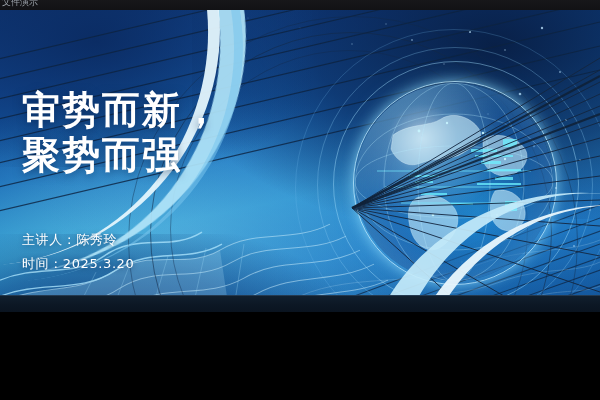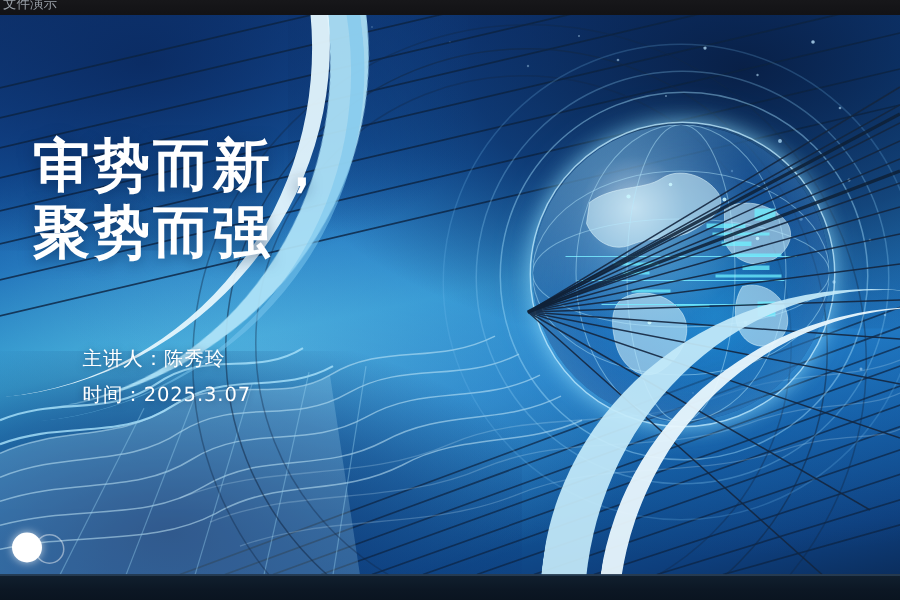--- a/index.html
+++ b/index.html
@@ -1,21 +1,21 @@
 <!DOCTYPE html>
 <html><head>
 <meta charset="utf-8">
 <style>
   html,body{margin:0;padding:0;}
   body{
     width:600px;height:400px;overflow:hidden;
     background:#000;
     font-family:"Liberation Sans","DejaVu Sans",sans-serif;
   }
-  #app{position:relative;width:600px;height:400px;overflow:hidden;background:#737373;}
+  #app{position:relative;width:600px;height:312px;overflow:hidden;background:#737373;}
 
   
   .topbar{
     position:absolute;left:0;top:0;width:600px;height:10px;
     background:linear-gradient(180deg,#17171a 0%,#121215 100%);
     z-index:60;overflow:hidden;
   }
   .topbar-title{
     position:absolute;left:2px;top:-4px;
     font-size:9px;color:#9aa0a8;white-space:nowrap;
@@ -159,21 +159,20 @@
     white-space:pre;
     font-family:"DejaVu Sans","Liberation Sans",sans-serif;
   }
   .meta{
     position:absolute;left:22px;top:218px;
     color:#ffffff;
     font-size:13px;line-height:24px;
     letter-spacing:.6px;
     text-shadow:0 1px 5px rgba(5,30,70,.55);
     font-family:"DejaVu Sans","Liberation Sans",sans-serif;
-    margin-left:33px;
   }
   .meta div{white-space:nowrap;}
 
   
   .cursor-dot{
     position:absolute;left:8px;top:345px;width:20px;height:20px;border-radius:50%;
     background:#ffffff;box-shadow:0 0 6px rgba(255,255,255,.7);
     z-index:40;
   }
   .cursor-ring{
@@ -361,21 +360,21 @@
     <div class="arc-tl2"></div>
     <div class="arc-tl3"></div>
     <div class="arc-br"></div>
     <div class="arc-br2"></div>
 
     <div class="title">审势而新，
 聚势而强</div>
 
     <div class="meta">
       <div>主讲人：陈秀玲</div>
-      <div>时间：2025.3.07</div>
+      <div>时间：2025.3.20</div>
     </div>
 
     <div class="cursor-dot"></div>
     <div class="cursor-ring"></div>
 
   </div>
 
   <div class="bottombar"></div>
 
 </div>

